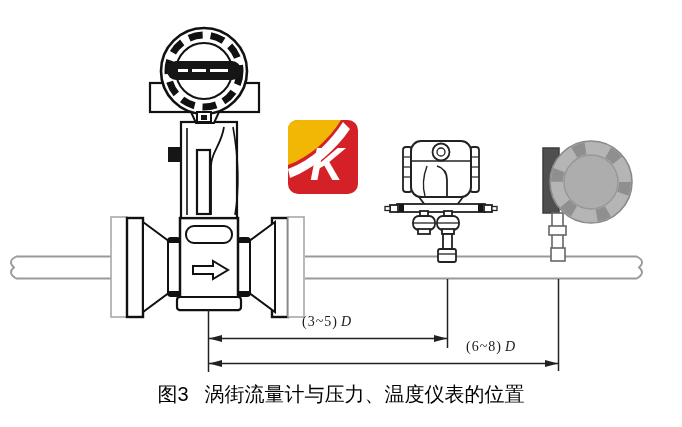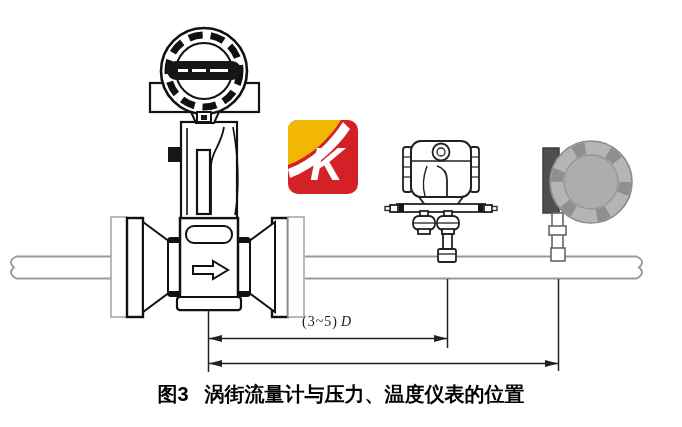--- a/index.html
+++ b/index.html
@@ -4,21 +4,21 @@
 <style>
   html,body{margin:0;padding:0;background:#ffffff;}
   #stage{position:relative;width:682px;height:427px;background:#ffffff;overflow:hidden;
          font-family:"Liberation Serif","DejaVu Serif",serif;color:#1a1a1a;}
   .abs{position:absolute;}
   .device-label{font-size:19px;letter-spacing:1px;color:#1a1a1a;white-space:nowrap;}
   .dim-label{font-size:14px;color:#1a1a1a;white-space:nowrap;letter-spacing:1px;text-align:right;}
   .dim-label .dvar{font-style:italic;margin-left:3px;}
   #caption{left:0;top:381px;width:682px;text-align:center;
            font-family:"Liberation Sans","DejaVu Sans",sans-serif;
-           font-weight:700;font-size:20px;color:#000;}
+           font-weight:400;font-size:20px;color:#000;}
   #caption .cap-num{margin-right:16px;}
   #brand-name{left:288px;top:196px;width:70px;text-align:center;
               font-weight:700;font-size:17px;letter-spacing:7px;text-indent:7px;color:#2a2a2a;}
   svg{display:block;}
 </style>
 </head>
 <body>
 
 <div id="stage">
 
@@ -149,18 +149,21 @@
       <text x="22" y="60" font-family="Liberation Sans, DejaVu Sans, sans-serif" font-size="46" font-weight="bold" font-style="italic" fill="#ffffff">K</text>
     </svg>
   </div>
 
 
 
   <div class="abs dim-label" style="left:302px;top:314px">
     <span>(3~5)</span><span class="dvar">D</span>
   </div>
 
+  <div class="abs dim-label" style="left:466px;top:339px">
+    <span>(6~8)</span><span class="dvar">D</span>
+  </div>
 
   <div class="abs" id="caption">
     <span class="cap-num">图3</span><span>涡街流量计与压力、温度仪表的位置</span>
   </div>
 
 </div>
 
 </body></html>

